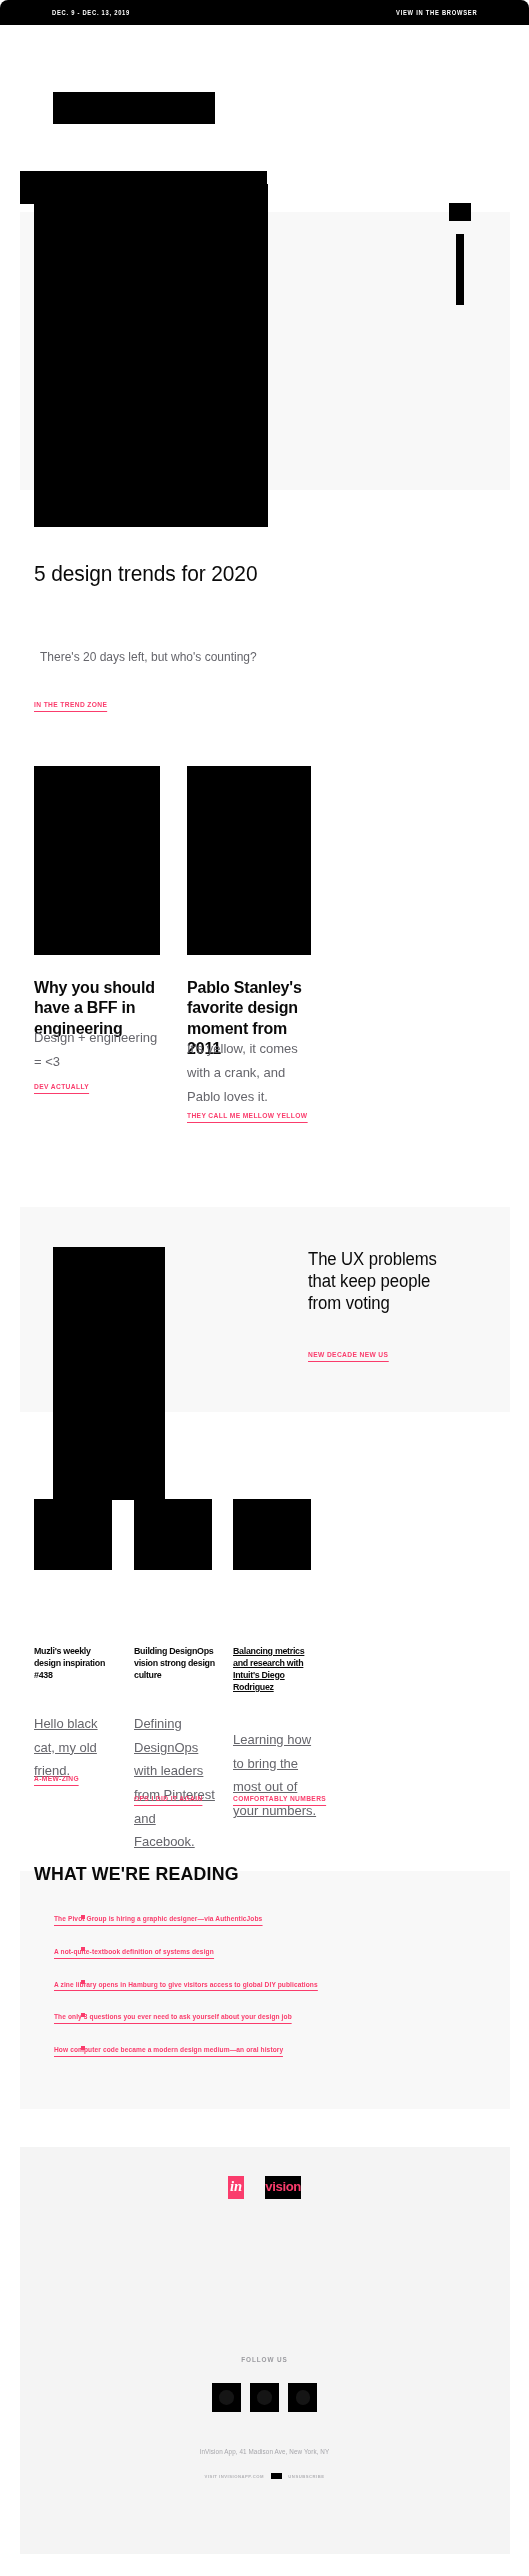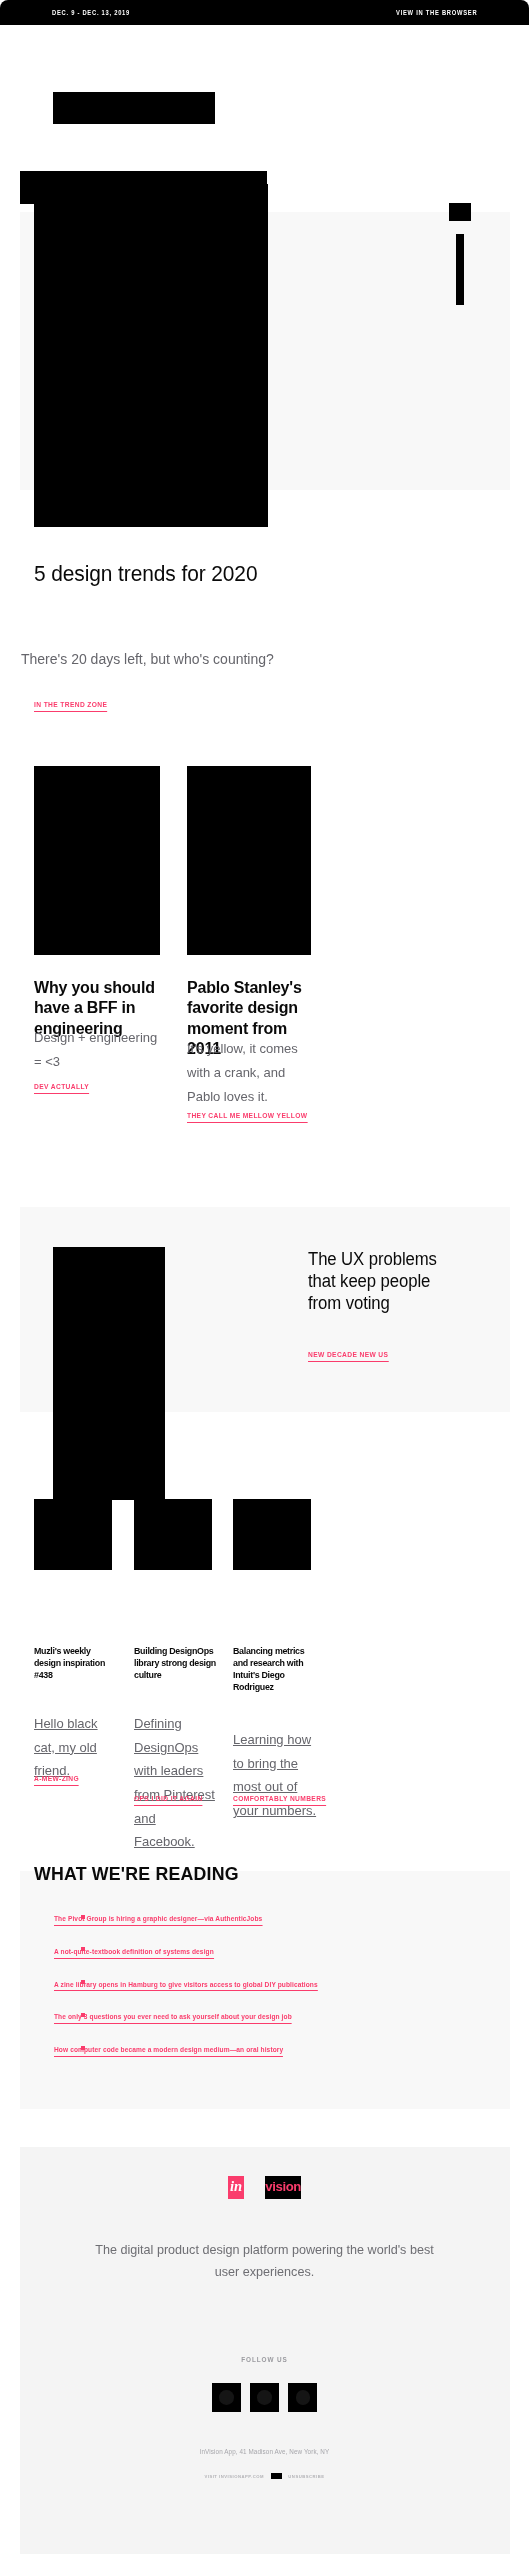--- a/index.html
+++ b/index.html
@@ -42,22 +42,22 @@
   .logo-blk{position:absolute;left:53px;top:92px;width:162px;height:32px;background:#000;}
 
   .hero-title{
     position:absolute;left:34px;top:561px;width:285px;
     font-family:"Liberation Sans Narrow","Liberation Sans",sans-serif;
     font-size:22.5px;line-height:1.12;color:#0a0a0a;
     letter-spacing:-0.1px;font-weight:400;
     transform:scaleX(.93);transform-origin:left top;
   }
   .hero-sub{
-    position:absolute;left:21px;top:648px;width:331px;
-    font-size:14px;line-height:1.6;color:#65656b;
+    position:absolute;left:40px;top:648px;width:331px;
+    font-size:12px;line-height:1.6;color:#65656b;
   }
   .cta{
     position:absolute;
     color:#fa3c6c;font-weight:bold;font-size:7px;
     letter-spacing:0.4px;
     font-family:"Liberation Sans Narrow","Liberation Sans",sans-serif;
     border-bottom:1.5px solid #fa3c6c;
     padding-bottom:3.3px;
     text-decoration:none;white-space:nowrap;
     transform:scaleX(.95);transform-origin:left top;
@@ -110,21 +110,21 @@
   .col-body{
     position:absolute;
     font-size:13px;line-height:1.82;color:#65656b;text-decoration:underline;
   }
   #col1-title{left:34px;top:1646px;width:79px;}
   #col1-body{left:34px;top:1712px;width:78px;}
   #cta-col1{left:34px;top:1775px;}
   #col2-title{left:134px;top:1646px;width:83px;}
   #col2-body{left:134px;top:1712px;width:83px;}
   #cta-col2{left:134px;top:1795px;}
-  #col3-title{left:233px;top:1646px;width:83px;}
+  #col3-title{left:233px;top:1646px;width:83px;text-decoration:underline;}
   #col3-body{left:233px;top:1728px;width:85px;}
   #cta-col3{left:233px;top:1795px;}
 
   
   .read-gray{position:absolute;left:20px;top:1871px;width:490px;height:238px;background:#f8f8f8;}
   .read-title{
     position:absolute;left:34px;top:1863px;
     font-family:"Liberation Sans Narrow","Liberation Sans",sans-serif;
     font-weight:bold;font-size:18.5px;color:#0a0a0a;
     letter-spacing:0.2px;
@@ -245,21 +245,21 @@
   <a class="cta" id="cta-feat" href="#">NEW DECADE NEW US</a>
 
   <div class="col-img" id="col1-img"></div>
   <div class="col-img" id="col2-img"></div>
   <div class="col-img" id="col3-img"></div>
 
   <div class="col-title" id="col1-title">Muzli's weekly design inspiration #438</div>
   <div class="col-body" id="col1-body">Hello black cat, my old friend.</div>
   <a class="cta" id="cta-col1" href="#">A-MEW-ZING</a>
 
-  <div class="col-title" id="col2-title">Building DesignOps library strong design culture</div>
+  <div class="col-title" id="col2-title">Building DesignOps vision strong design culture</div>
   <div class="col-body" id="col2-body">Defining DesignOps with leaders from Pinterest and Facebook.</div>
   <a class="cta" id="cta-col2" href="#">OPS I DID IT AGAIN</a>
 
   <div class="col-title" id="col3-title">Balancing metrics and research with Intuit's Diego Rodriguez</div>
   <div class="col-body" id="col3-body">Learning how to bring the most out of your numbers.</div>
   <a class="cta" id="cta-col3" href="#">COMFORTABLY NUMBERS</a>
 
   <div class="read-gray"></div>
   <div class="read-title">WHAT WE'RE READING</div>
   <ul class="read-list">
@@ -283,21 +283,20 @@
       <span class="bullet"></span>
       <a href="#">How computer code became a modern design medium—an oral history</a>
     </li>
   </ul>
 
   <div class="foot-gray"></div>
   <div class="logo-wrap">
     <div class="logo-in">in</div>
     <div class="logo-vision">vision</div>
   </div>
-  <div class="tagline">The digital product design platform powering the world's best user experiences.</div>
   <div class="follow">FOLLOW US</div>
   <div class="social">
     <a class="s" href="#"></a>
     <a class="s" href="#"></a>
     <a class="s" href="#"></a>
   </div>
   <div class="addr">InVision App, 41 Madison Ave, New York, NY</div>
   <div class="botlinks">
     <a class="bl" href="#">VISIT INVISIONAPP.COM</a>
     <span class="sep"></span>

